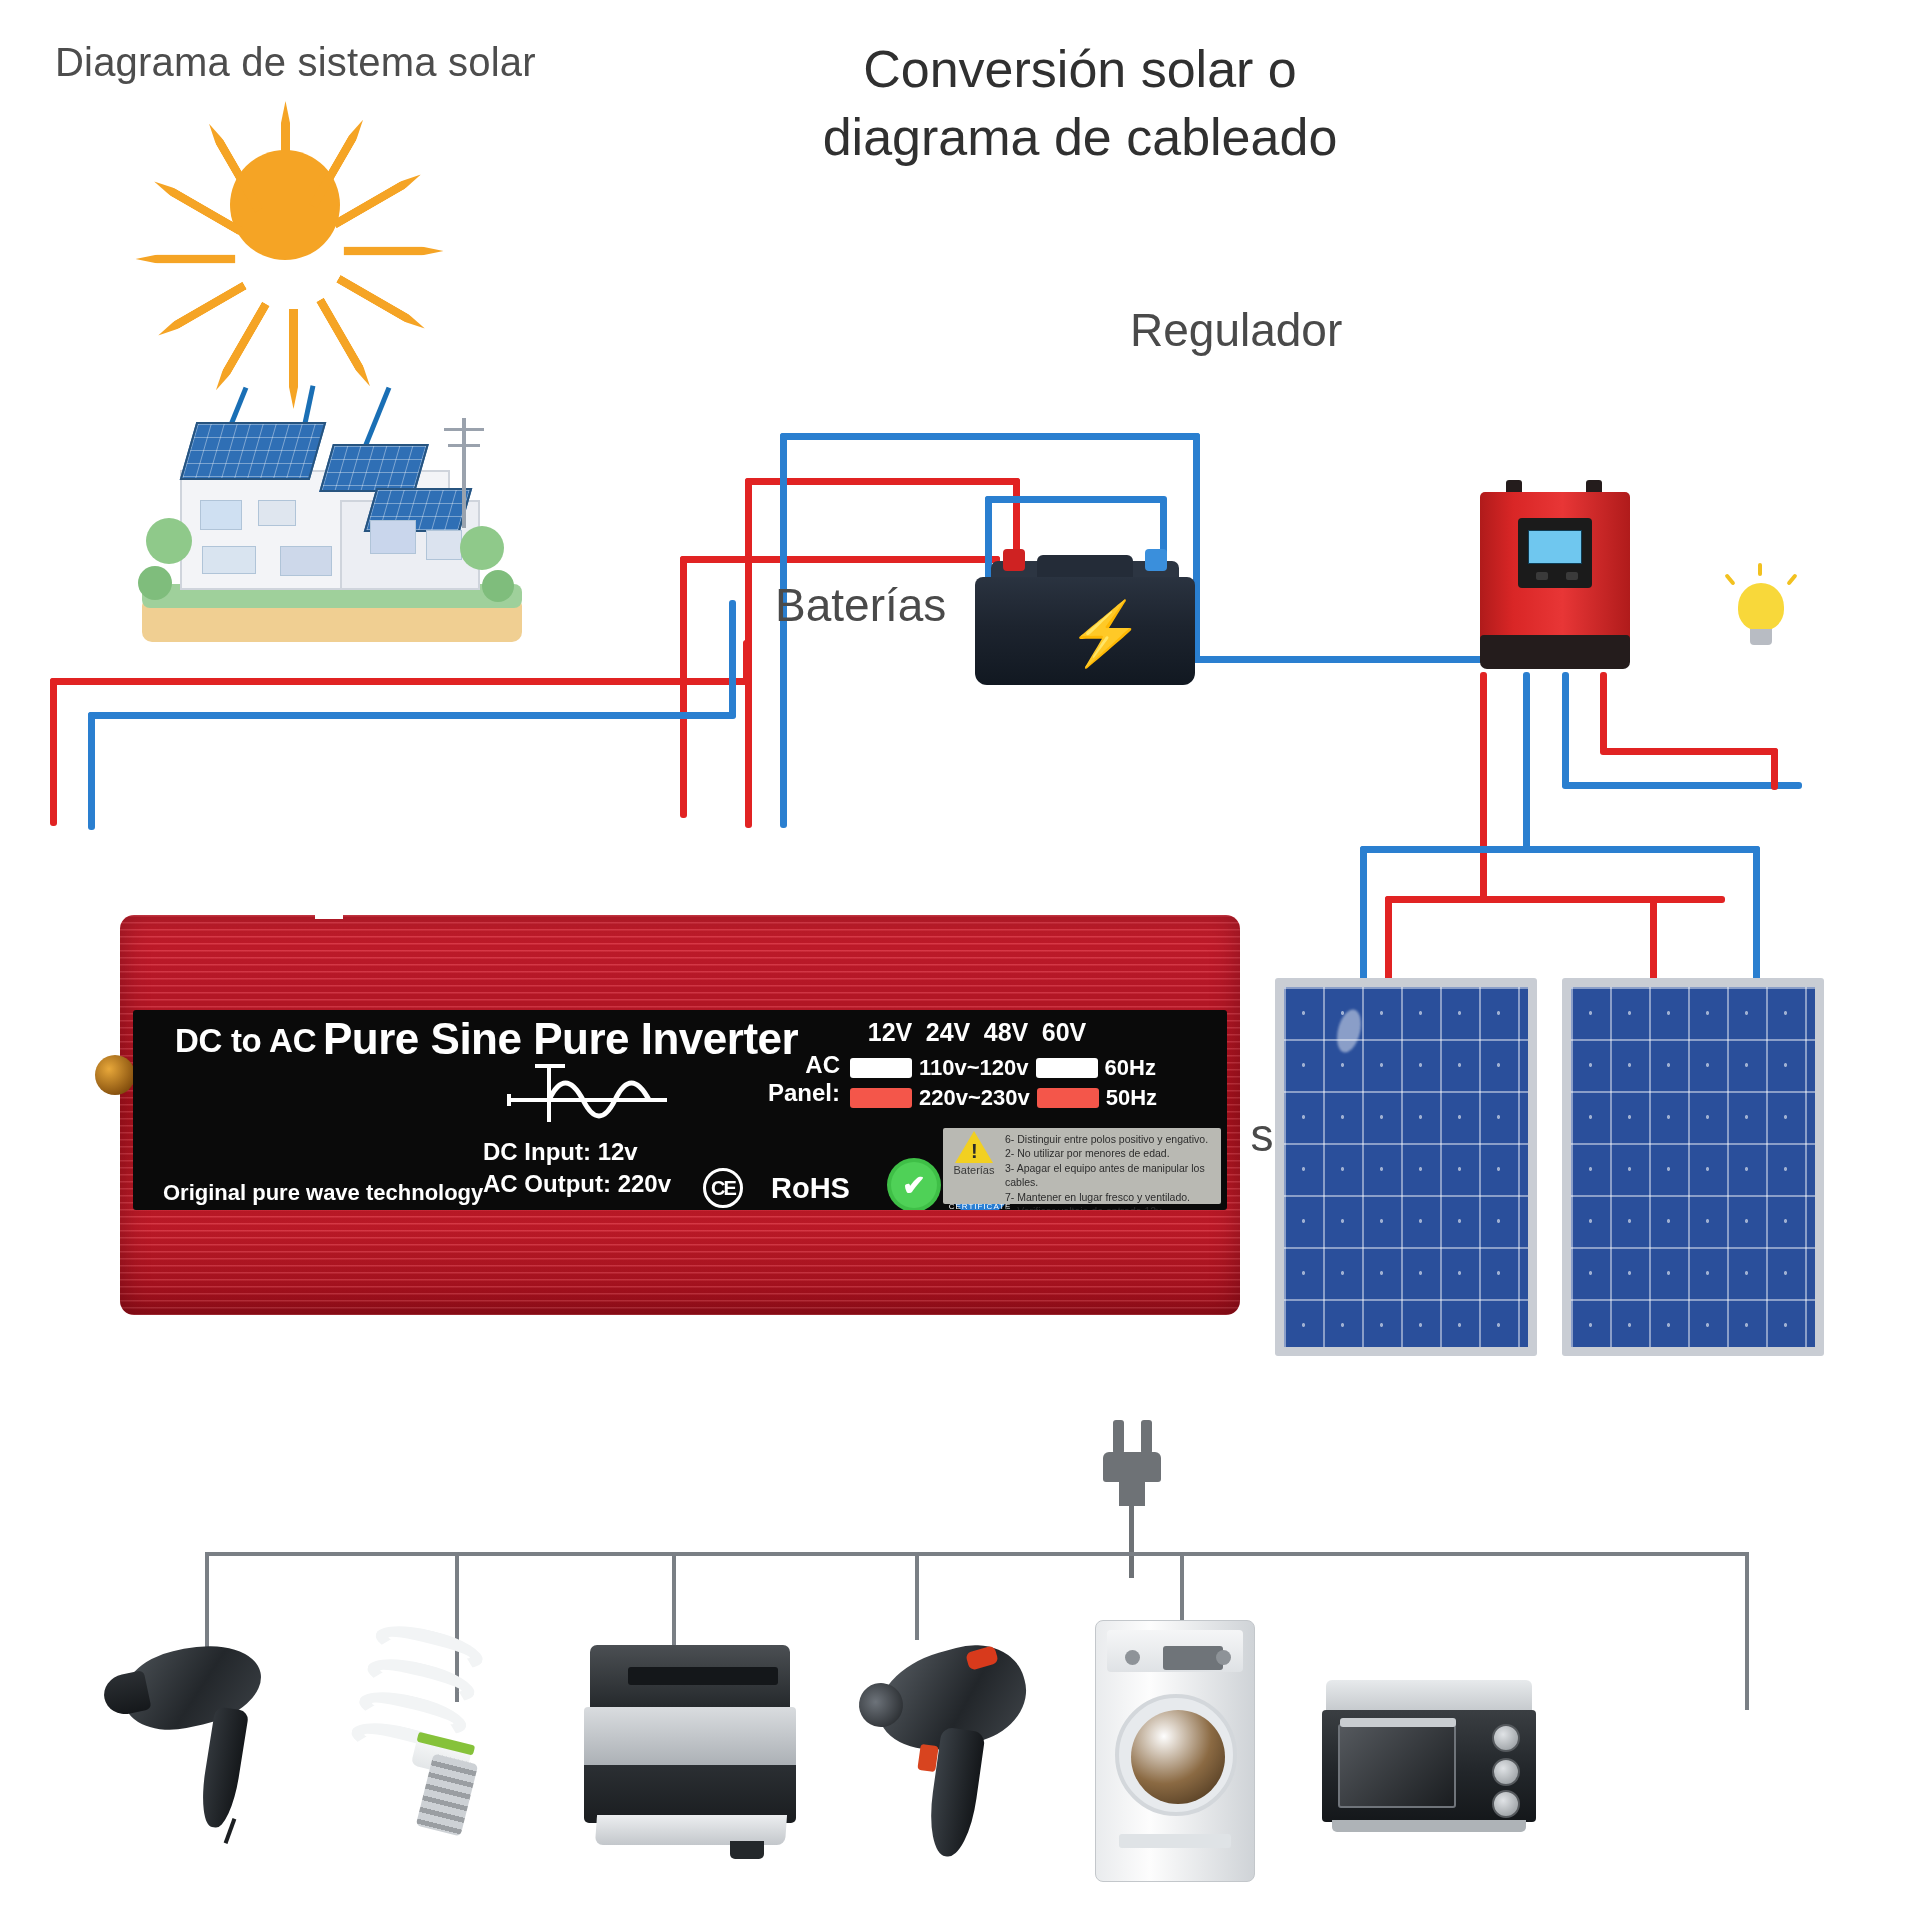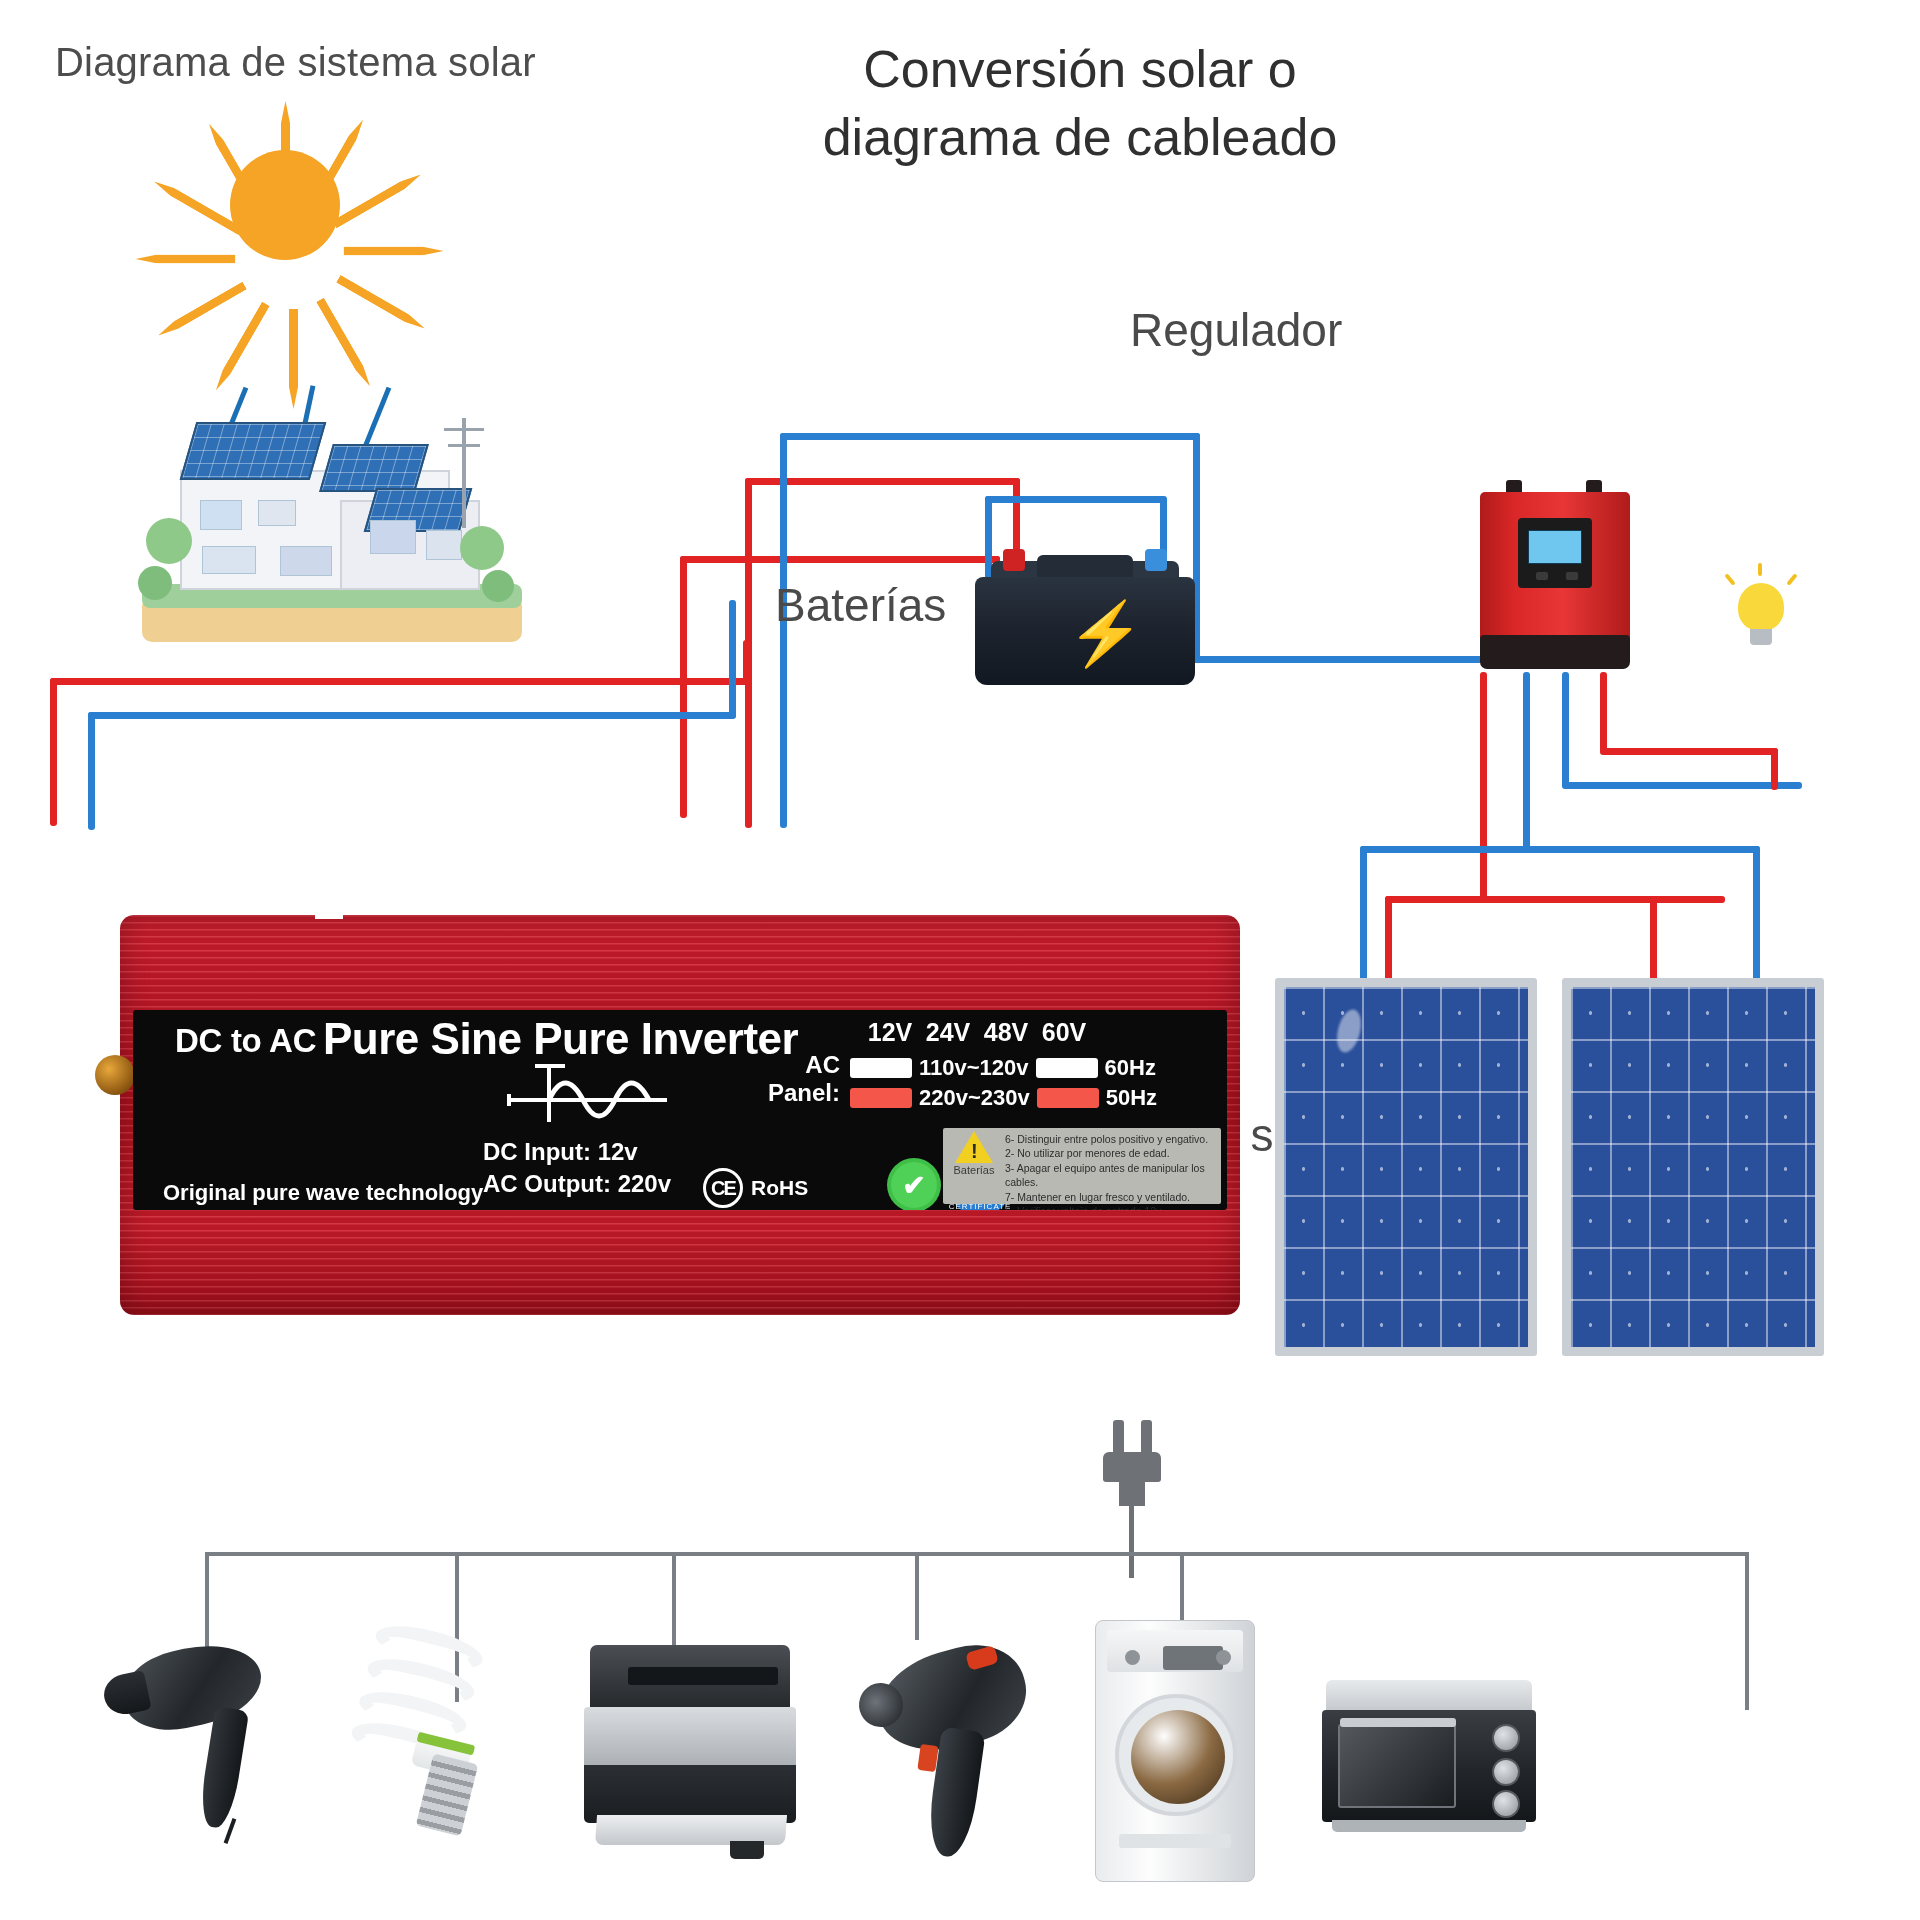--- a/index.html
+++ b/index.html
@@ -202,21 +202,21 @@
     position:absolute; left:350px; top:160px; font-size:24px; font-weight:bold; color:#fff;
   }
 
   
   #badge-ce-mark { position:absolute; left:570px; top:158px; display:flex; align-items:center; gap:8px; }
   #ce-glyph {
     width:40px; height:40px; border:3px solid #fff; border-radius:50%;
     color:#fff; font-size:20px; font-weight:bold; display:flex; align-items:center; justify-content:center;
     letter-spacing:-2px;
   }
-  #rohs-text { color:#fff; font-size:21px; font-weight:bold; }
+  #rohs-text { color:#fff; font-size:29px; font-weight:bold;margin-left:20px; }
   #badge-check {
     position:absolute; left:758px; top:152px; width:46px; height:46px; border-radius:50%;
     background:#4fd157; color:#fff; font-size:28px; font-weight:bold;
     display:flex; align-items:center; justify-content:center;
     box-shadow:0 0 0 4px #3fbf47;
   }
   #badge-quality {
     position:absolute; left:815px; top:142px; width:64px; height:64px; border-radius:50%;
     background:radial-gradient(circle at 50% 50%, #3f9ae8 0%, #1565c0 100%);
     color:#fff; display:flex; align-items:center; justify-content:center;

